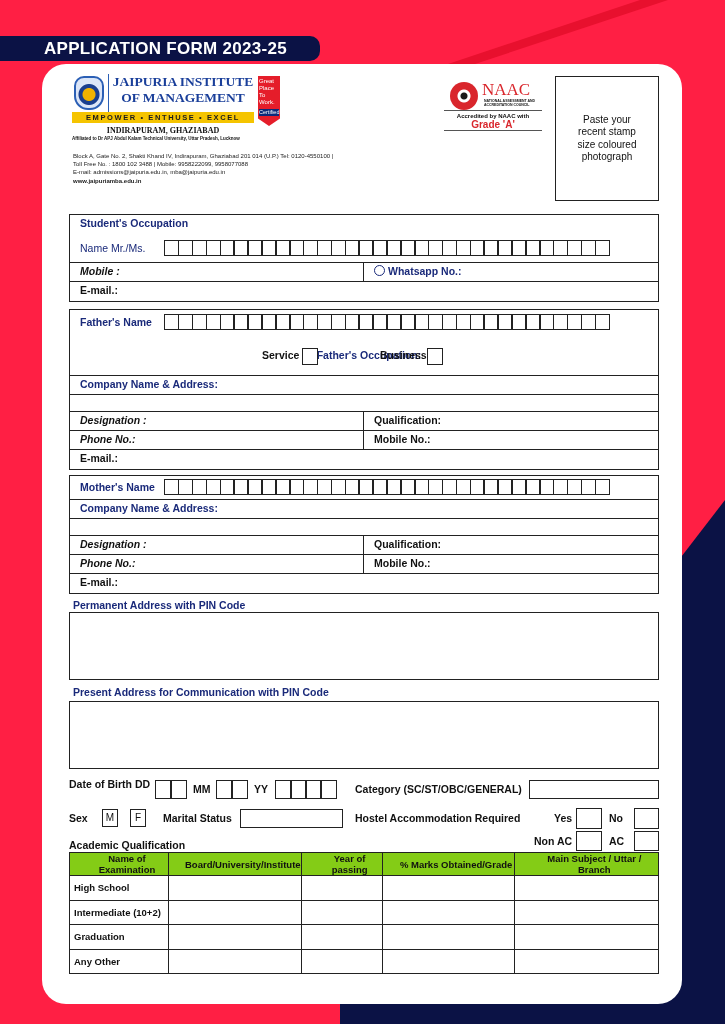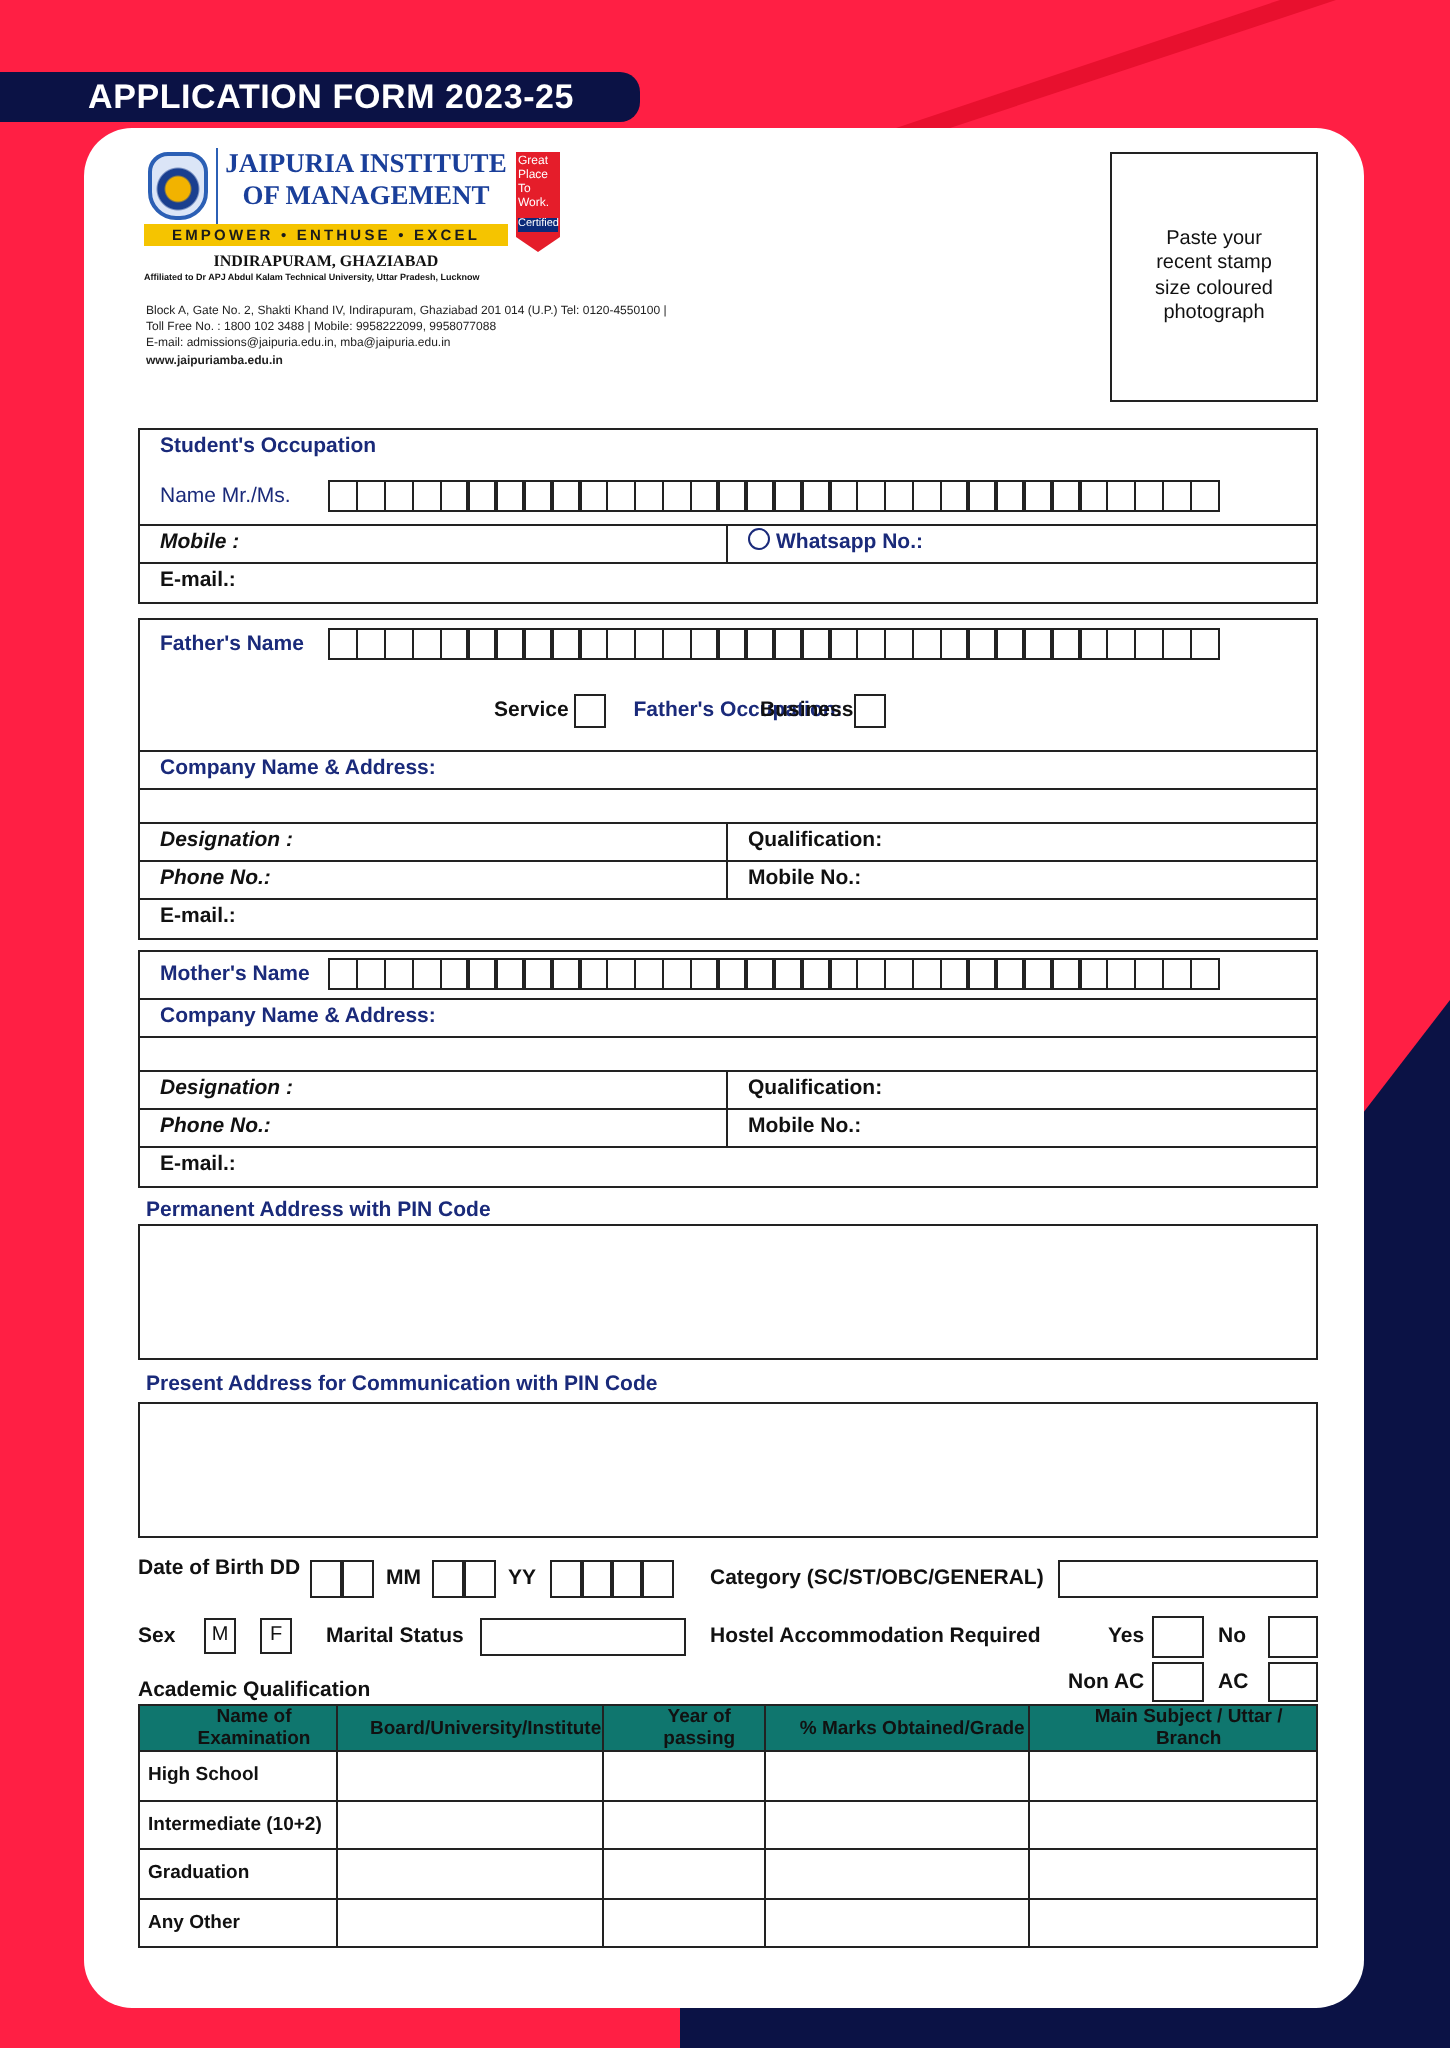--- a/index.html
+++ b/index.html
@@ -89,21 +89,21 @@
   .section-label { position: absolute; left: 31px; font-size: 10.5px; font-weight: bold; color: #1a2a7a; }
   .addr-box { position: absolute; left: 27px; width: 590px; border: 1.5px solid #222; }
   .misc { position: absolute; font-size: 10.5px; font-weight: bold; }
   .sbox { position: absolute; border: 1.5px solid #222; }
   .sbox.txt { text-align: center; font-size: 10px; line-height: 15px; }
 
   table.acad {
     position: absolute; left: 27px; top: 788px; width: 590px; border-collapse: collapse;
     font-size: 9.5px; font-weight: bold;
   }
-  table.acad th { background: #0f766e; height: 16px; border: 1.5px solid #222; font-weight: bold; text-align: center; padding-left: 16px; }
+  table.acad th { background: #84cc16; height: 16px; border: 1.5px solid #222; font-weight: bold; text-align: center; padding-left: 16px; }
   table.acad td { height: 24.5px; border: 1.5px solid #222; padding-left: 4px; }
 </style>
 </head>
 <body>
 
 <svg class="bg-stripe" viewBox="0 0 725 1024">
   <rect x="0" y="0" width="725" height="1024" fill="#ff1f44"></rect>
   <polygon points="640,0 668,0 475,64 448,64" fill="#e8102e"></polygon>
   <polygon points="725,500 725,1024 340,1024 340,1000" fill="#0b1245"></polygon>
 </svg>
@@ -128,20 +128,29 @@
   <div class="abs motto">EMPOWER • ENTHUSE • EXCEL</div>
   <div class="abs campus">INDIRAPURAM, GHAZIABAD</div>
   <div class="abs affil">Affiliated to Dr APJ Abdul Kalam Technical University, Uttar Pradesh, Lucknow</div>
   <div class="abs contact">
     <div>Block A, Gate No. 2, Shakti Khand IV, Indirapuram, Ghaziabad 201 014 (U.P.) Tel: 0120-4550100 |</div>
     <div>Toll Free No. : 1800 102 3488 | Mobile: 9958222099, 9958077088</div>
     <div>E-mail: admissions@jaipuria.edu.in, mba@jaipuria.edu.in</div>
     <div class="web">www.jaipuriamba.edu.in</div>
   </div>
 
+  <div class="abs naac">
+    <div class="abs naac-logo"></div>
+    <div class="abs naac-title">NAAC</div>
+    <div class="abs naac-sub">NATIONAL ASSESSMENT AND ACCREDITATION COUNCIL</div>
+    <div class="abs naac-acc">
+      <span>Accredited by NAAC with</span>
+      <span class="naac-grade">Grade 'A'</span>
+    </div>
+  </div>
 
   <div class="abs photo-box">
     <span>Paste your recent stamp size coloured photograph</span>
   </div>
 
 
   <div class="block" style="top:150px;">
     <div class="row noborder blue" style="height:20px;">Student's Occupation</div>
     <div class="row blue" style="height:28px; line-height:26px; font-weight:normal;">
       <span style="font-weight:normal;">Name Mr./Ms.</span>
@@ -222,21 +231,21 @@
           <span></span>
           <span></span>
           <span></span>
           <span></span>
           <span></span>
           <span></span>
       </div>
     </div>
     <div class="row blue" style="height:41px; line-height:40px;text-align:center;">
       <span>Father's Occupation:</span>
-      <span style="position:absolute; left:177px; color:#111;">
+      <span style="position:absolute; left:192px; color:#111;">
         <span>Service</span>
         <span class="chk"></span>
       </span>
       <span style="position:absolute; left:310px; color:#111;">
         <span>Business</span><span class="chk"></span>
       </span>
     </div>
     <div class="row blue">Company Name &amp; Address:</div>
     <div class="row" style="height:17px;"></div>
     <div class="row split">

